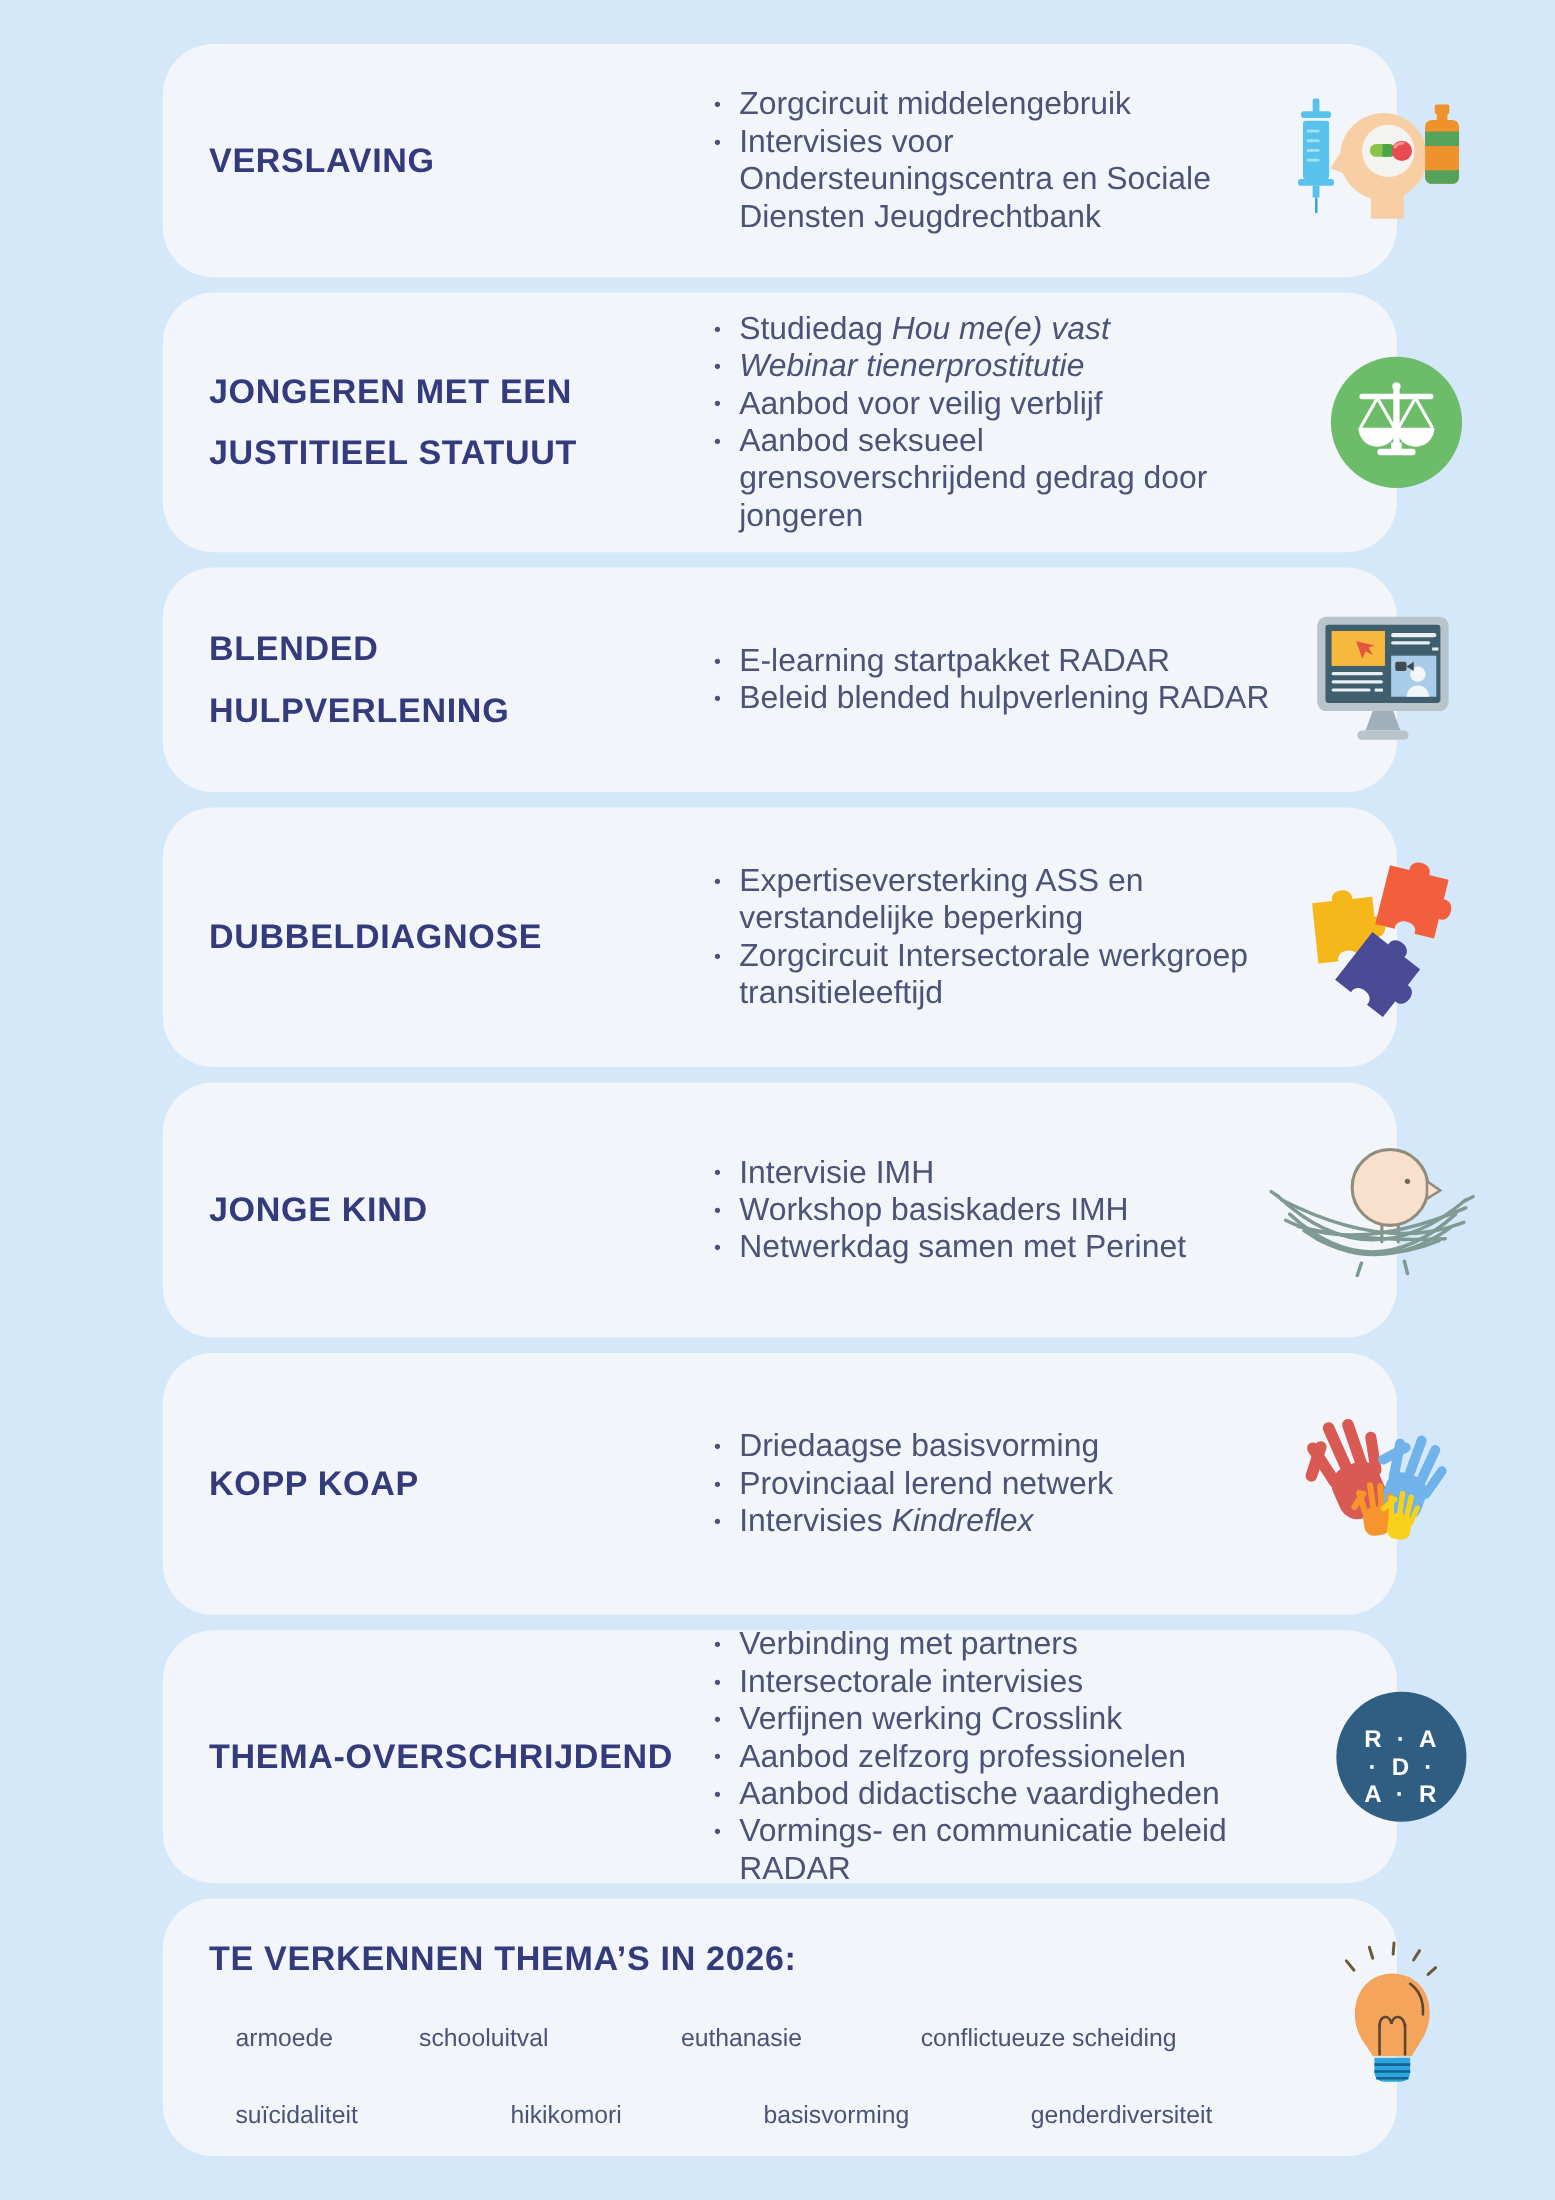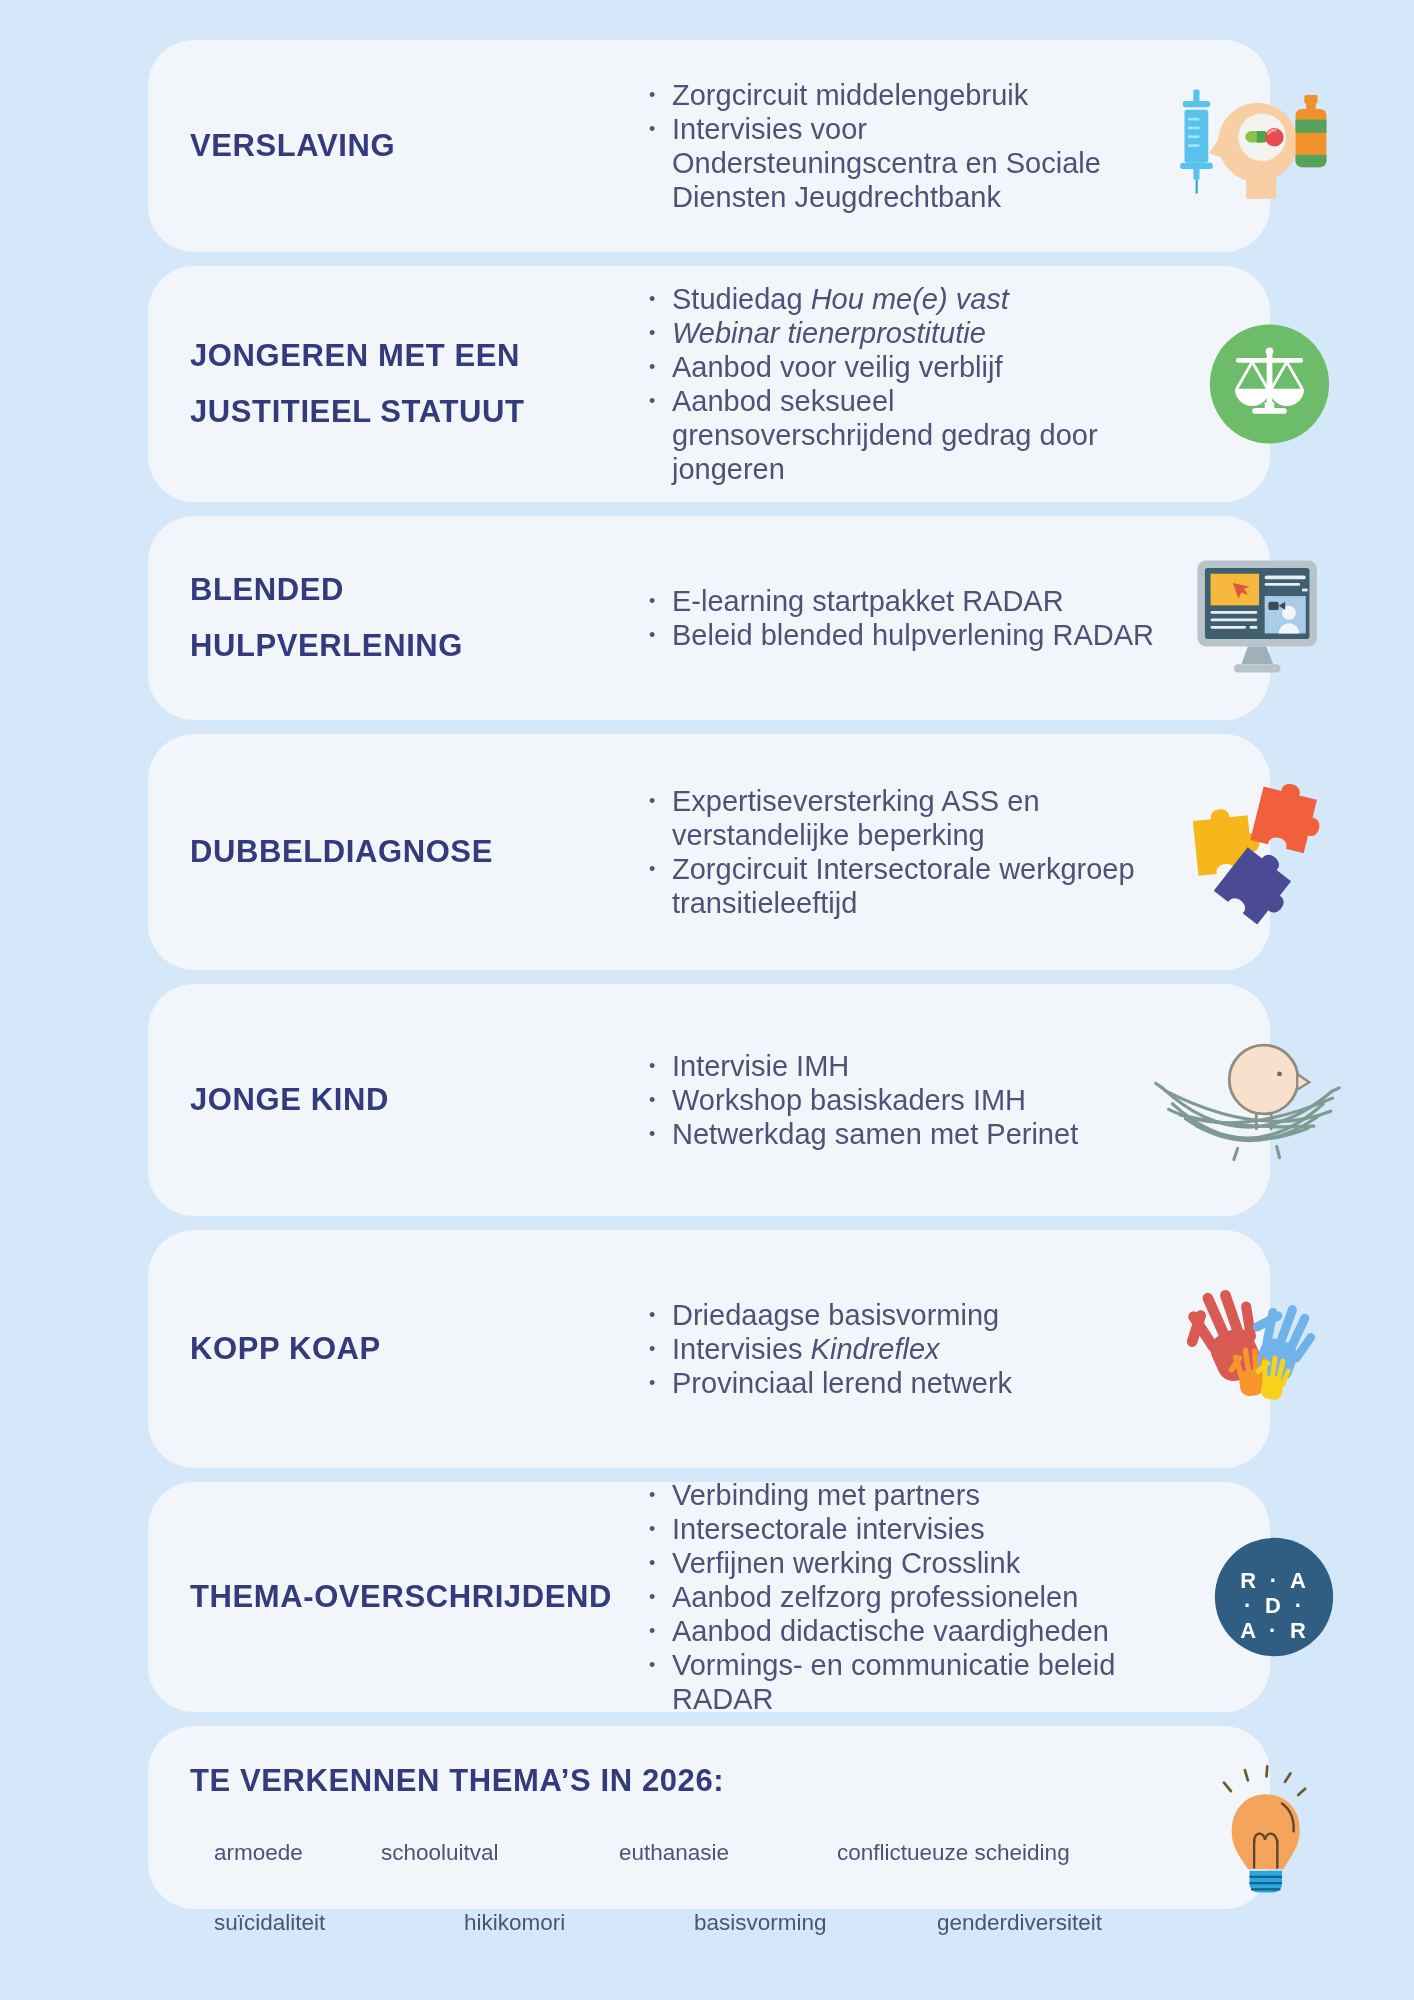--- a/index.html
+++ b/index.html
@@ -22,21 +22,21 @@
     border-radius:46px;
     overflow:visible;
   }
   .card:nth-of-type(1){height:212px;}
   .card:nth-of-type(2){height:236px;}
   .card:nth-of-type(3){height:204px;}
   .card:nth-of-type(4){height:236px;}
   .card:nth-of-type(5){height:232px;}
   .card:nth-of-type(6){height:238px;}
   .card:nth-of-type(7){height:230px;}
-  .card:nth-of-type(8){height:183px;}
+  .card:nth-of-type(8){height:234px;}
   .card-title{
     position:absolute;left:42px;top:50%;transform:translateY(-50%);
     width:430px;margin:0;
     font-size:31px;font-weight:700;letter-spacing:0.6px;
     line-height:56px;
     color:#343b7d;
     text-transform:uppercase;
   }
   .bullets{
     position:absolute;left:497px;top:50%;transform:translateY(-50%);
@@ -215,22 +215,22 @@
         <path d="M15,67 l-7,-5"></path>
         <path d="M197,71 l8,-4"></path>
       </g>
     </svg>
       </div>
     </section>
     <section class="card">
       <h2 class="card-title">KOPP KOAP</h2>
       <ul class="bullets">
         <li><span>Driedaagse basisvorming</span></li>
+        <li><span>Provinciaal lerend netwerk</span></li>
         <li><span>Intervisies </span><em>Kindreflex</em></li>
-        <li><span>Provinciaal lerend netwerk</span></li>
       </ul>
       <div class="card-icon" style="right: -62px;">
         <svg viewBox="0 0 160 150" width="152" height="143">
       <defs>
         <g id="hand">
           <rect x="-20" y="-8" width="40" height="44" rx="15"></rect>
           <rect x="-20" y="-40" width="9.5" height="42" rx="4.75" transform="rotate(-9)"></rect>
           <rect x="-7" y="-47" width="9.5" height="48" rx="4.75"></rect>
           <rect x="5" y="-44" width="9.5" height="46" rx="4.75" transform="rotate(5)"></rect>
           <rect x="15" y="-32" width="9" height="36" rx="4.5" transform="rotate(15)"></rect>

